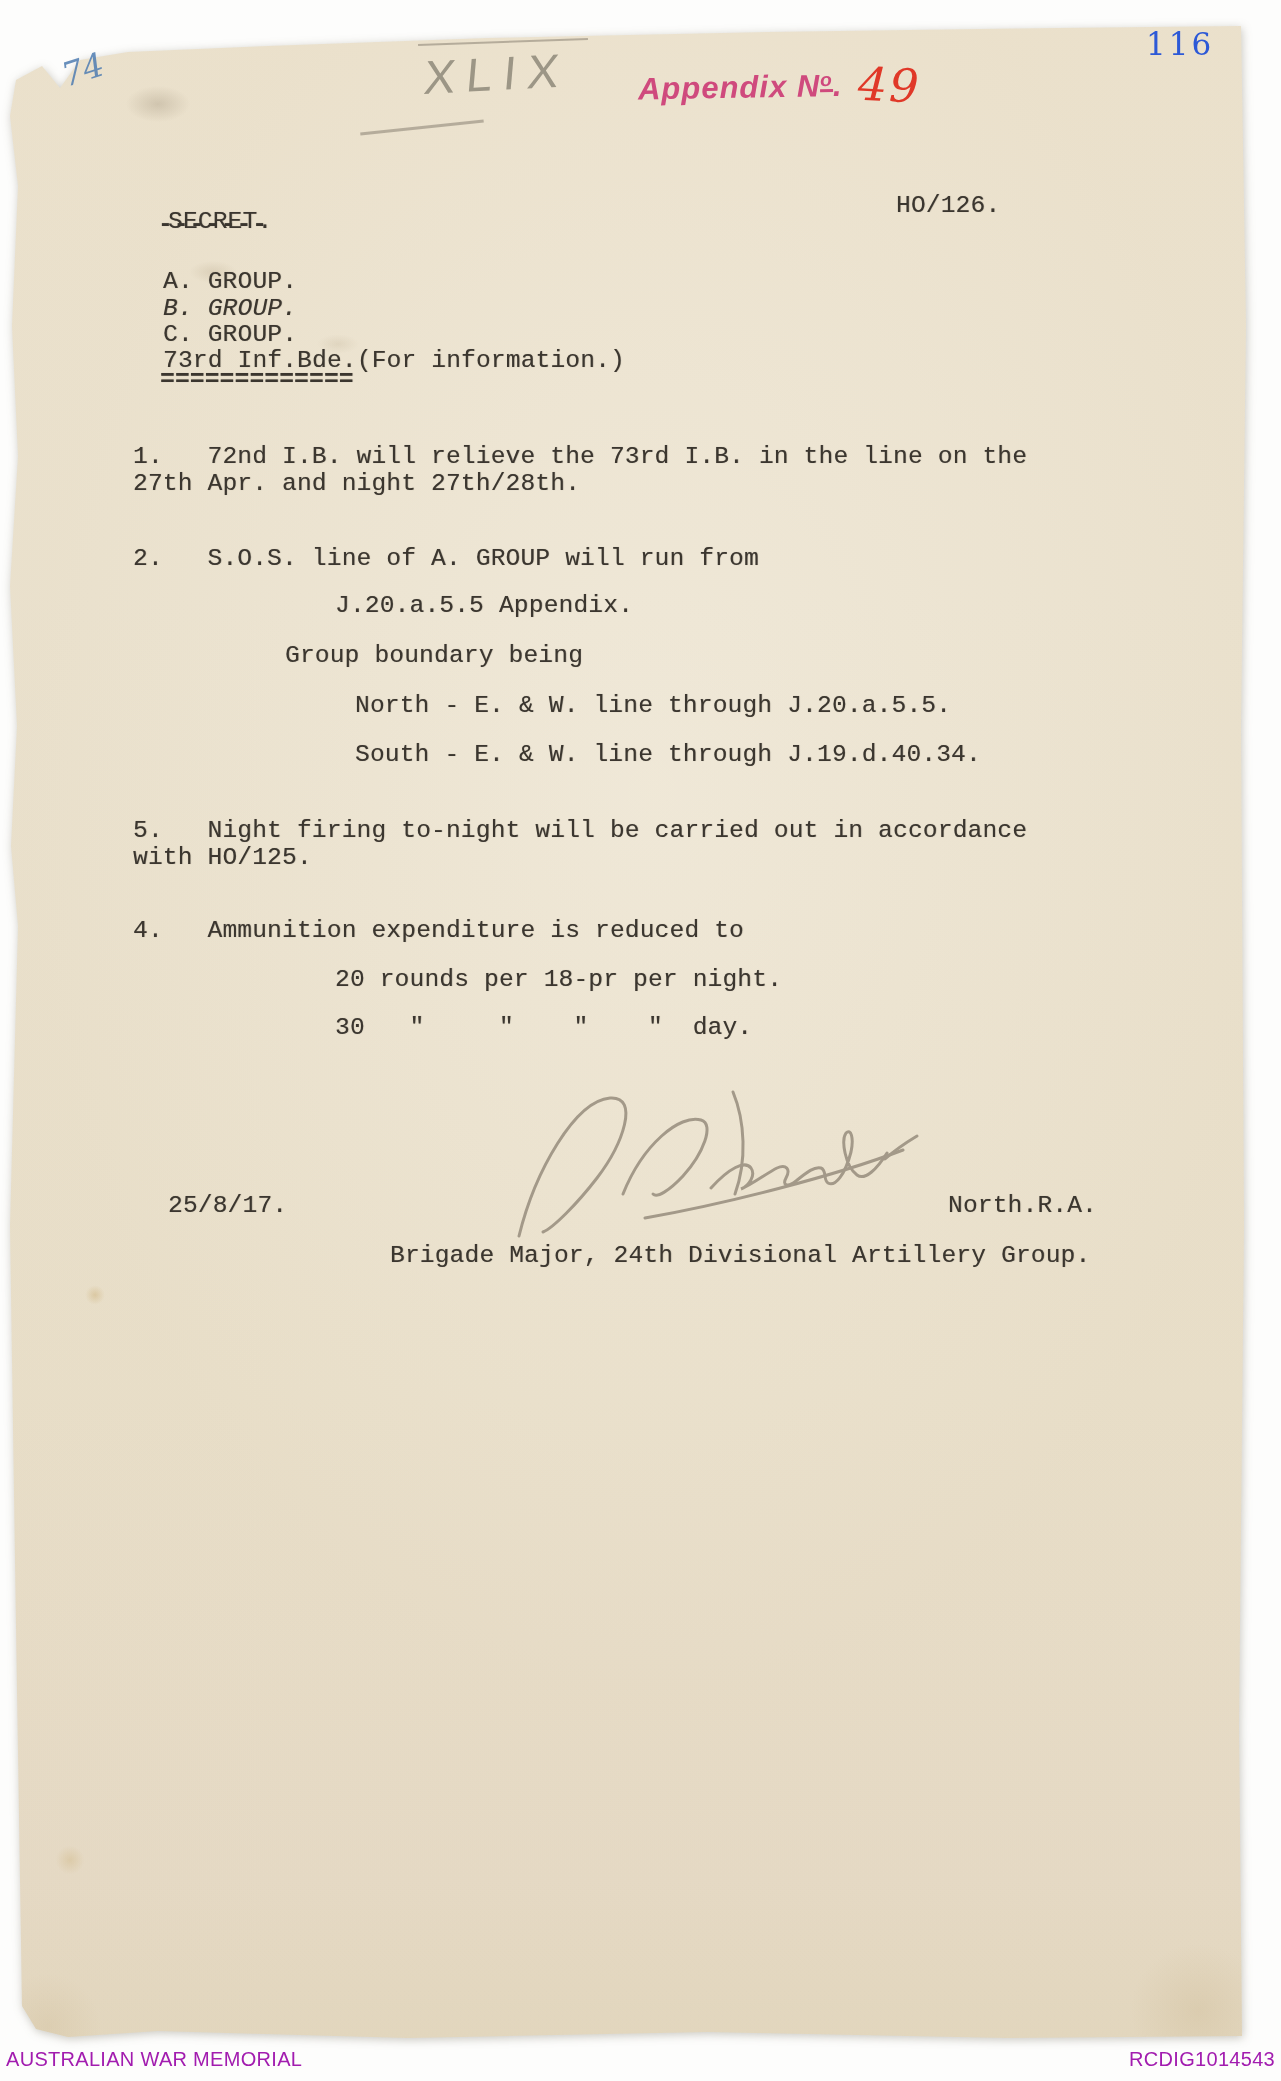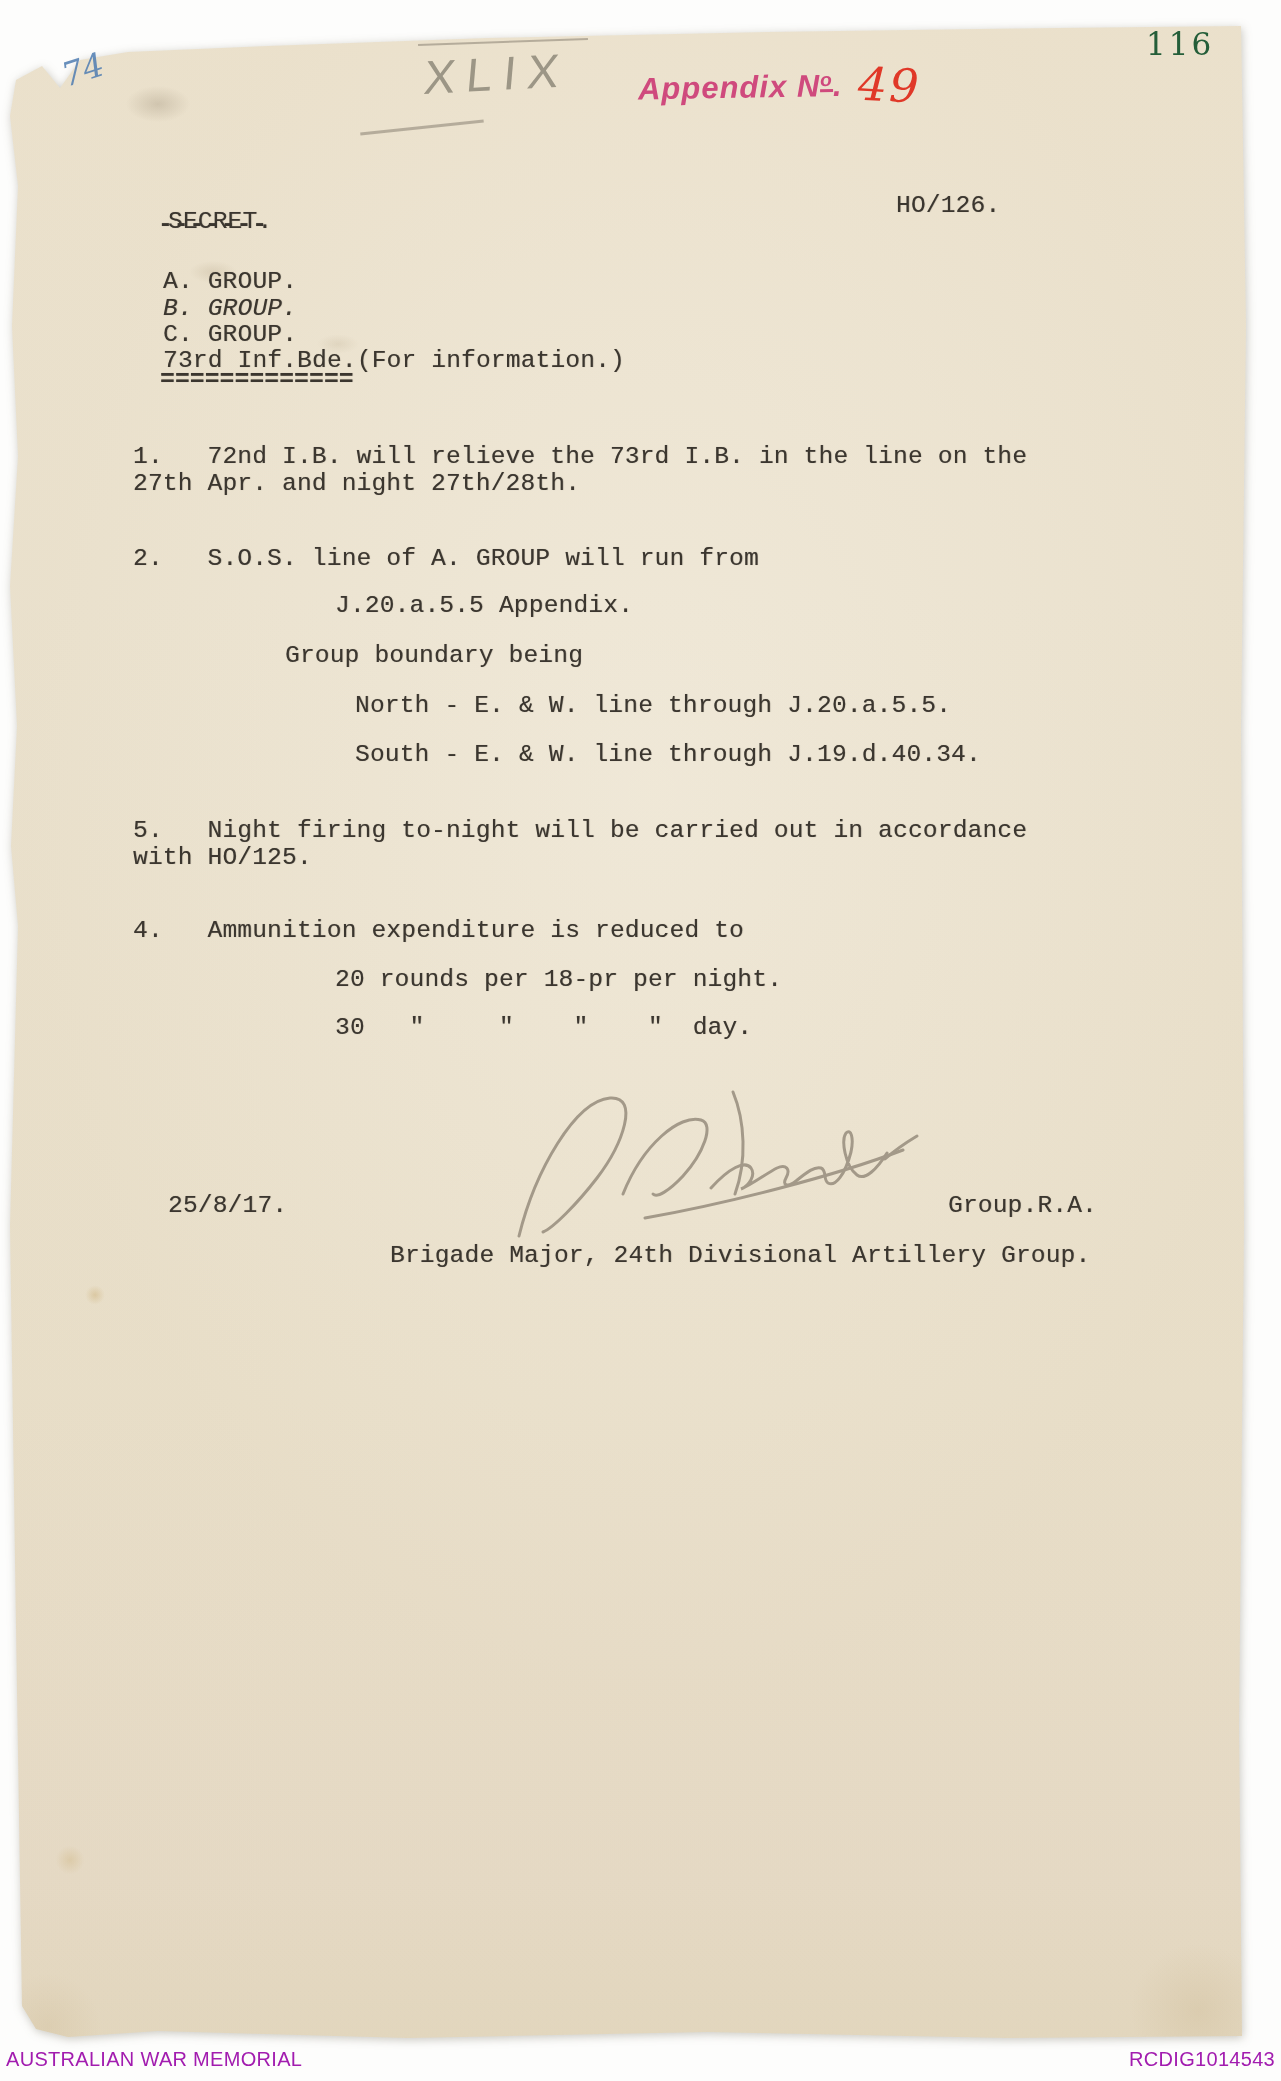--- a/index.html
+++ b/index.html
@@ -35,21 +35,21 @@
     text-shadow:.4px .4px .7px rgba(56,50,42,.45);
   }
   .typed.b{font-weight:bold;}
   .pencil-line{position:absolute;border-top:2.4px solid #a79f8e;opacity:.8;}
   .stamp-pink{position:absolute;left:638px;top:60px;color:#cf4a7d;font-style:italic;font-weight:bold;
     font-size:31px;letter-spacing:1px;transform:rotate(-1deg);white-space:nowrap;}
   .stamp-pink .ord{display:inline-block;font-size:19px;vertical-align:10px;border-bottom:3px solid #cf4a7d;line-height:1;}
   .red-num{display:inline-block;color:#e03828;font-family:"DejaVu Serif",serif;font-style:italic;
     font-size:46px;transform:rotate(4deg);margin-left:16px;vertical-align:-6px;font-weight:normal;letter-spacing:2px;}
   .page-num{position:absolute;left:1146px;top:26px;font-family:"DejaVu Serif",serif;font-size:31px;
-    color:#14532d;letter-spacing:3px;opacity:.92;}
+    color:#1d4ed8;letter-spacing:3px;opacity:.92;}
   .blue-num{position:absolute;left:62px;top:50px;font-family:"DejaVu Serif",serif;font-style:italic;
     font-size:33px;color:#4f7db2;transform:rotate(-18deg);opacity:.85;}
   .roman{position:absolute;left:424px;top:46px;font-size:47px;letter-spacing:11px;color:#8f897a;
     transform:rotate(-3deg) skewX(-8deg);font-family:"Liberation Sans",sans-serif;opacity:.85;}
   .sig{position:absolute;left:505px;top:1076px;}
   .footer-text{position:absolute;font-size:20px;color:#a21caf;letter-spacing:.3px;}
 </style>
 </head>
 <body>
 
@@ -96,17 +96,17 @@
     <path d="M14,160 C30,95 70,25 105,22 C135,20 118,68 92,102 C72,128 48,152 38,156"></path>
     <path d="M118,118 C138,68 175,38 196,44 C210,48 198,78 178,100 C164,115 152,122 148,118"></path>
     <path d="M228,16 C240,45 242,85 230,118"></path>
     <path d="M206,112 C224,92 240,84 246,92 C251,99 244,110 236,113 C248,108 262,97 272,92 C281,88 286,93 281,102 C277,109 282,112 291,105 C302,96 310,90 316,92 C322,94 318,104 323,107 C330,111 340,99 346,76 C349,62 346,52 341,57 C336,64 340,90 352,99 C360,105 372,93 382,77"></path>
     <path d="M140,142 C220,128 330,100 398,74"></path>
     <path d="M380,83 C390,74 402,66 412,60"></path>
   </g>
 </svg>
 
 <div class="typed" style="left:168px;top:1192px;">25/8/17.</div>
-<div class="typed" style="left:948px;top:1192px;">Group.R.A.</div>
+<div class="typed" style="left:948px;top:1192px;">North.R.A.</div>
 <div class="typed" style="left:390px;top:1242px;">Brigade Major, 24th Divisional Artillery Group.</div>
 
 <div class="footer-text" style="left:6px;top:2048px;">AUSTRALIAN WAR MEMORIAL</div>
 <div class="footer-text" style="right:6px;top:2048px;">RCDIG1014543</div>
 
 </body></html>

